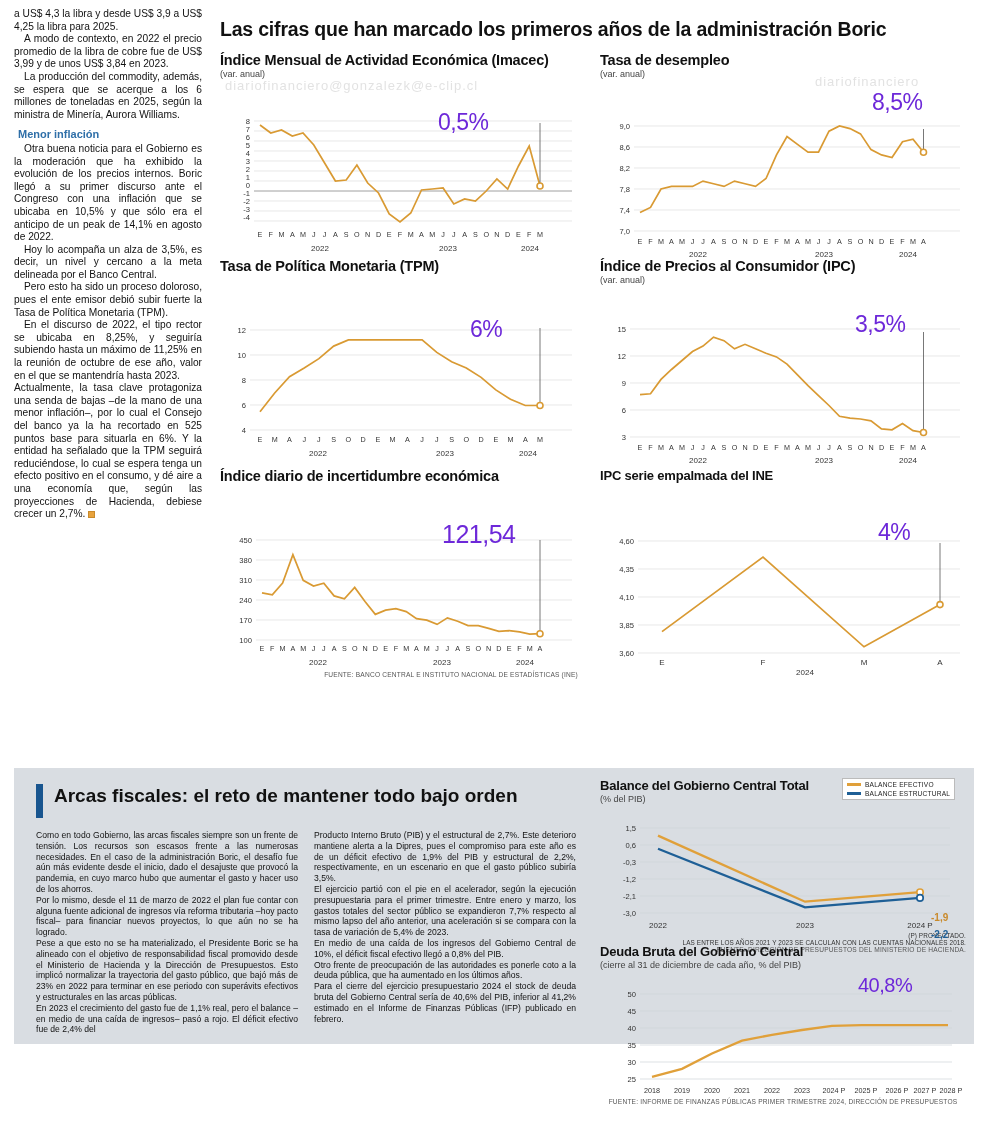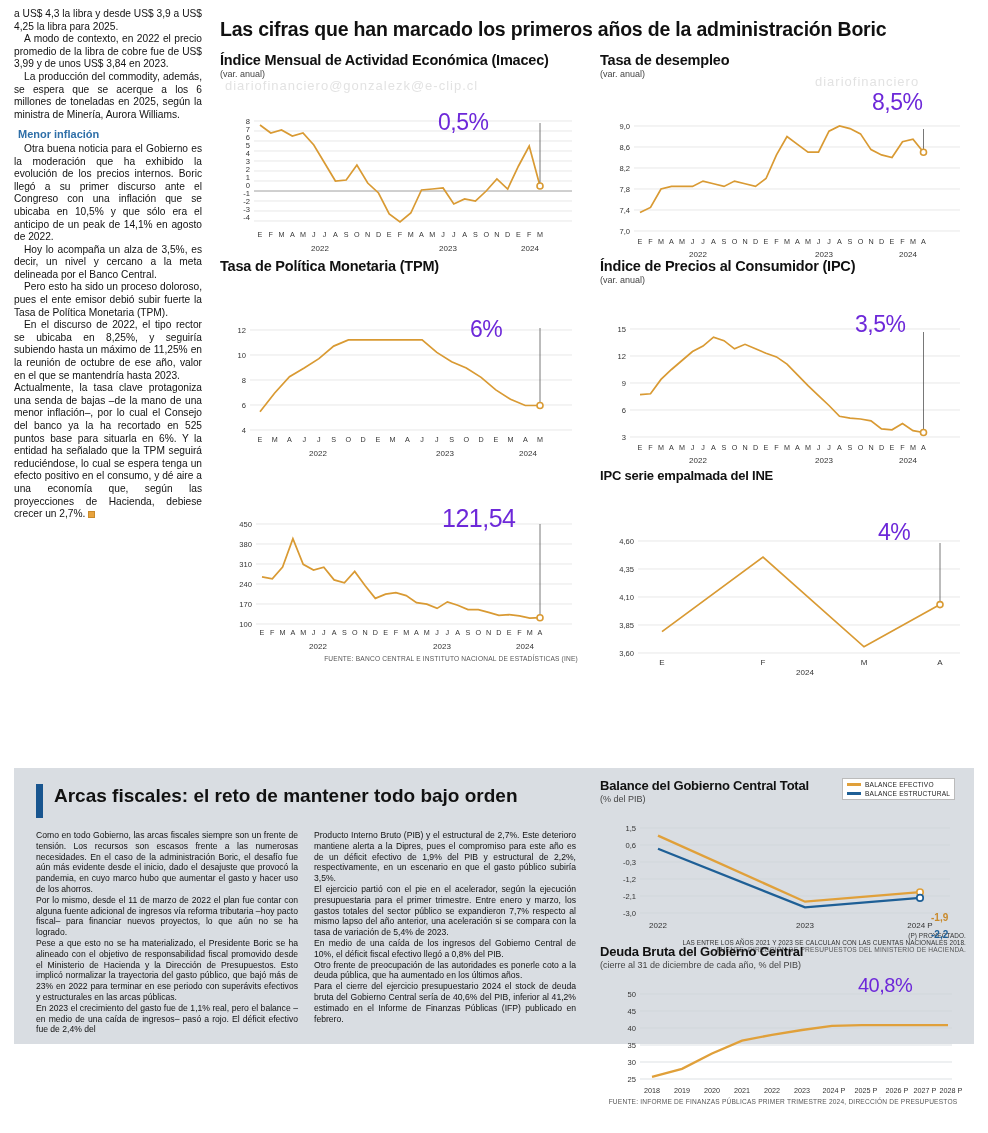--- a/index.html
+++ b/index.html
@@ -441,20 +441,21 @@
           <text x="98" y="176">2022</text>
           <text x="224" y="176">2023</text>
           <text x="308" y="176">2024</text>
         </g>
       </svg>
       <div class="big-value" style="left:255px; top:24px;">3,5%</div>
     </div>
   </div>
 
   <div class="chart-block" style="left:220px; top:468px; width:366px;">
+    <div class="chart-title">Índice diario de incertidumbre económica</div>
     <div class="chart-canvas" style="margin-top:14px;">
       <svg width="366" height="175" viewBox="0 0 366 175">
         <g stroke="#d8d8d8" stroke-width="0.6">
           <line x1="36" y1="42" x2="352" y2="42"></line>
           <line x1="36" y1="62" x2="352" y2="62"></line>
           <line x1="36" y1="82" x2="352" y2="82"></line>
           <line x1="36" y1="102" x2="352" y2="102"></line>
           <line x1="36" y1="122" x2="352" y2="122"></line>
           <line x1="36" y1="142" x2="352" y2="142"></line>
         </g>

